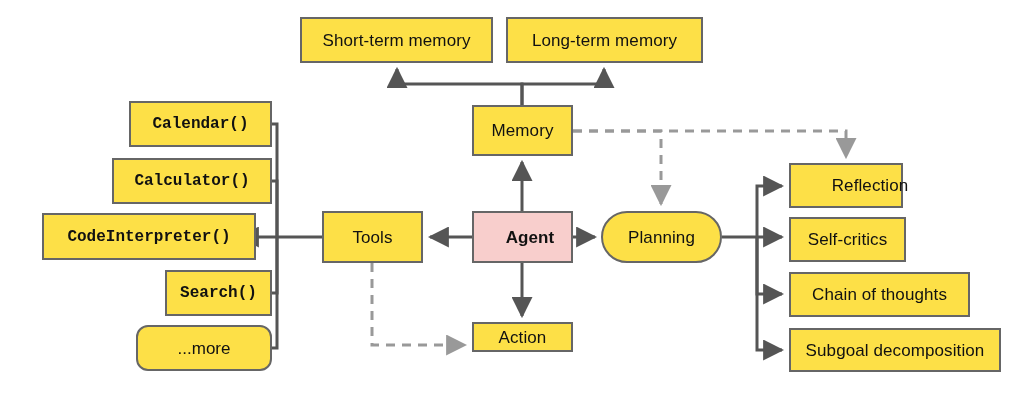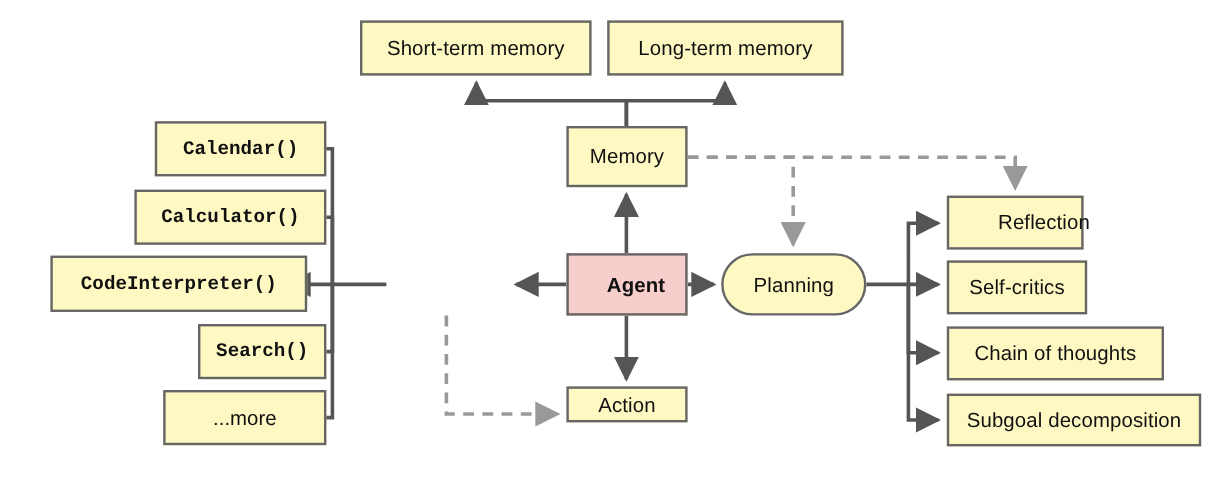--- a/index.html
+++ b/index.html
@@ -18,21 +18,21 @@
   svg#wires {
     position: absolute;
     left: 0;
     top: 0;
     width: 1024px;
     height: 406px;
   }
   .node {
     position: absolute;
     box-sizing: border-box;
-    background: #fef9c3;
+    background: #fde047;
     border: 2px solid #666666;
     display: flex;
     align-items: center;
     justify-content: center;
     color: #111111;
     font-size: 17px;
     line-height: 1;
     letter-spacing: 0.1px;
     z-index: 2;
   }
@@ -46,20 +46,21 @@
     font-family: "Liberation Mono", monospace;
     font-weight: bold;
     font-size: 16px;
     letter-spacing: 0px;
     margin-left: 39px;
   }
   .node.mono.plain {
     font-family: "Liberation Sans", sans-serif;
     font-weight: normal;
     font-size: 17px;
+    border-radius: 12px;
   }
   .node .label {
     white-space: nowrap;
   }
 </style>
 </head>
 <body>
 
 <div id="canvas">
 
@@ -110,20 +111,23 @@
   </div>
 
   <div class="node" style="left:300px;top:17px;width:193px;height:46px;">
     <span class="label">Short-term memory</span>
   </div>
 
   <div class="node" style="left:506px;top:17px;width:197px;height:46px;">
     <span class="label">Long-term memory</span>
   </div>
 
+  <div class="node" style="left:322px;top:211px;width:101px;height:52px;">
+    <span class="label">Tools</span>
+  </div>
 
   <div class="node" style="left:472px;top:322px;width:101px;height:30px;">
     <span class="label">Action</span>
   </div>
 
   <div class="node" style="left:601px;top:211px;width:121px;height:52px;border-radius:26px;">
     <span class="label">Planning</span>
   </div>
 
   <div class="node mono" style="left:90px;top:101px;width:143px;height:46px;">

